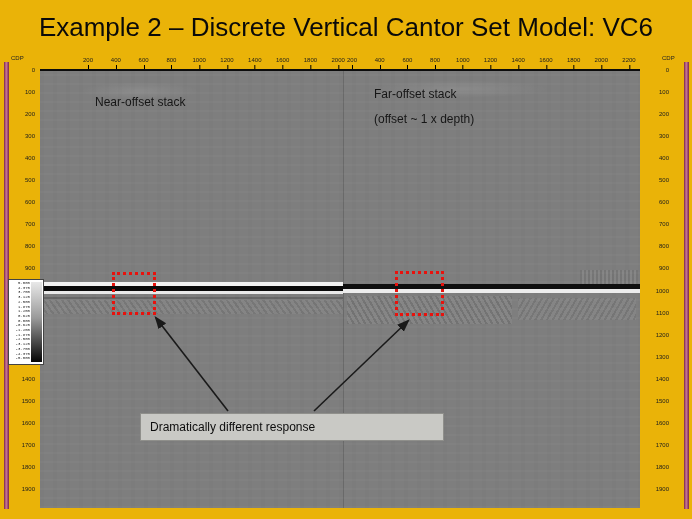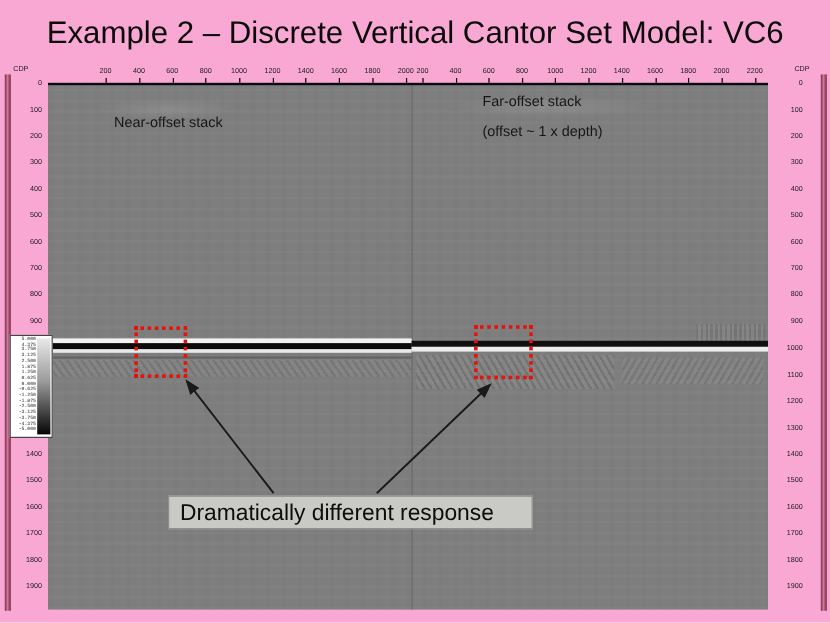--- a/index.html
+++ b/index.html
@@ -1,16 +1,16 @@
 <!DOCTYPE html>
 <html><head>
 <meta charset="utf-8">
 <style>
   html,body{margin:0;padding:0;background:#ffffff;}
-  .slide{position:relative;width:692px;height:519px;background:#f9a8d4;overflow:hidden;
+  .slide{position:relative;width:692px;height:519px;background:#eab308;overflow:hidden;
          font-family:"Liberation Sans",sans-serif;}
   .title{position:absolute;left:0;top:12px;width:692px;text-align:center;
          font-size:26px;color:#0a0a0a;letter-spacing:0px;}
   
   .rbar{position:absolute;top:62px;width:5px;height:447px;
         background:linear-gradient(90deg,#7e2447,#c97a97 45%,#7e2447);}
   .rbar.left{left:4px;} .rbar.right{left:684px;}
   
   .cdp{position:absolute;top:55px;font-size:6px;color:#222;}
   .cdp.tl{left:11px;} .cdp.tr{left:662px;}
@@ -46,30 +46,30 @@
   
   .colorbar{position:absolute;left:8px;top:279px;width:34px;height:84px;background:#ffffff;
             border:1px solid #444;z-index:3;display:flex;}
   .cb-labels{width:21px;padding-top:1px;}
   .cb-labels span{display:block;font-size:4px;line-height:4.7px;text-align:right;color:#222;
                   font-family:"Liberation Mono","DejaVu Sans Mono",monospace;}
   .cb-strip{flex:1;margin:2px 1px 2px 1px;background:linear-gradient(180deg,#e8e8e8,#9a9a9a 45%,#050505);}
   
   .plabel{position:absolute;z-index:2;color:#161616;font-size:12px;}
   .plabel div{margin-bottom:11px;}
-  .plabel.near{left:95px;top:95px;} .plabel.far{left:374px;top:77px;margin-left:28px;}
+  .plabel.near{left:95px;top:95px;} .plabel.far{left:374px;top:87px;}
   
   .redbox{position:absolute;border:3px dotted #e8120d;z-index:4;background:transparent;}
   .redbox.near{left:112px;top:272px;width:38px;height:37px;}
   .redbox.far{left:395px;top:271px;width:43px;height:39px;}
   
   svg.arrows{position:absolute;left:0;top:0;width:692px;height:519px;z-index:5;pointer-events:none;}
   
   .callout{position:absolute;left:140px;top:413px;width:304px;height:28px;background:#c9c9c5;
-           border:1px solid #8f8f8b;z-index:6;font-size:19px;color:#0d0d0d;line-height:27px;
+           border:1px solid #8f8f8b;z-index:6;font-size:12px;color:#0d0d0d;line-height:27px;
            padding-left:9px;box-sizing:border-box;}
 </style>
 </head>
 <body>
 
 <div class="slide">
 
   <div class="title">Example 2 – Discrete Vertical Cantor Set Model: VC6</div>
 
   <div class="rbar left"></div>

